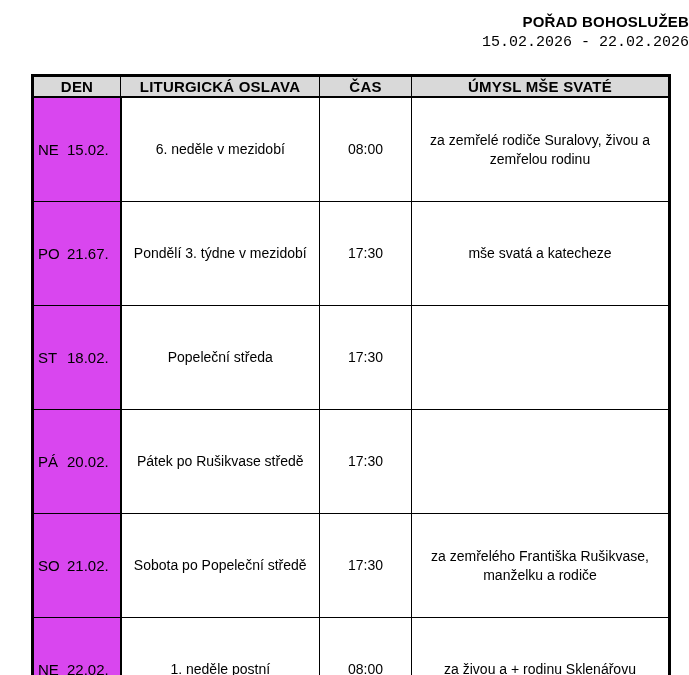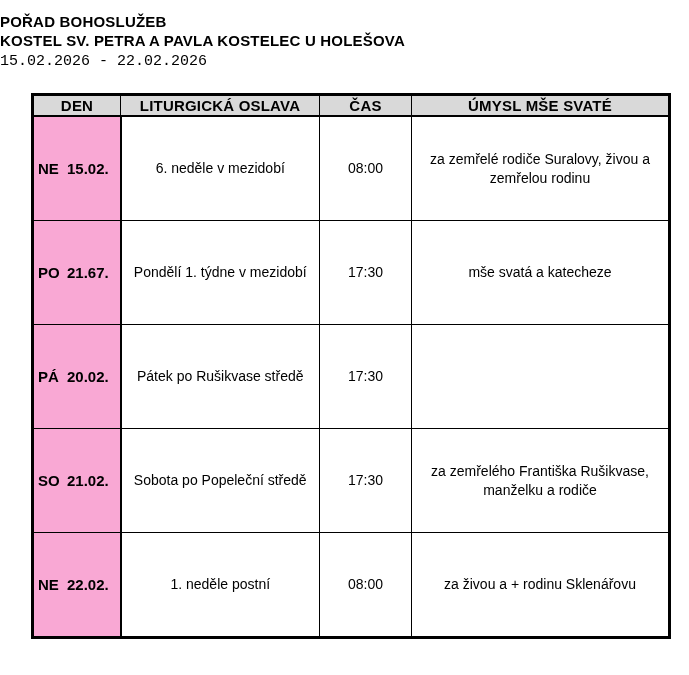--- a/index.html
+++ b/index.html
@@ -11,21 +11,21 @@
     position: relative;
     width: 689px;
     height: 675px;
     background: #ffffff;
     color: #000000;
     font-family: "Liberation Sans", "DejaVu Sans", sans-serif;
     overflow: hidden;
   }
   .doc-header {
     padding-top: 12px;
-    text-align: left;
+    text-align: right;
   }
   .title-line {
     font-size: 15px;
     font-weight: bold;
     line-height: 19px;
     letter-spacing: 0.2px;
   }
   .date-range {
     font-size: 15px;
     font-weight: normal;
@@ -60,43 +60,42 @@
     border: 1px solid #000000;
     height: 67px;
     vertical-align: middle;
     text-align: center;
     font-size: 14px;
     line-height: 19px;
     padding: 2px;
     overflow: hidden;
   }
   td.day-cell {
-    background: #f9a8d4;
+    background: #d946ef;
     border-right: 2px solid #000000;
-    font-weight: bold;
+    font-weight: normal;
     font-size: 15px;
     text-align: left;
     padding: 2px 2px 2px 4px;
     white-space: nowrap;
   }
   .day-abbr {
     display: inline-block;
     width: 29px;
   }
   td.celebration-cell { padding: 18px 8px; }
   td.intention-cell   { padding: 2px 3px; }
 </style>
 </head>
 <body>
 
 <div class="page">
 
   <div class="doc-header">
     <div class="title-line">POŘAD BOHOSLUŽEB</div>
-    <div class="title-line">KOSTEL SV. PETRA A PAVLA KOSTELEC U HOLEŠOVA</div>
     <div class="date-range">15.02.2026 - 22.02.2026</div>
   </div>
 
   <table class="schedule">
     <colgroup>
       <col class="c-den">
         <col class="c-osl">
         <col class="c-cas">
         <col class="c-umy">
     </colgroup>
@@ -110,23 +109,29 @@
     </thead>
     <tbody>
       <tr>
         <td class="day-cell"><span class="day-abbr">NE</span><span>15.02.</span></td>
         <td class="celebration-cell">6. neděle v mezidobí</td>
         <td class="time-cell">08:00</td>
         <td class="intention-cell">za zemřelé rodiče Suralovy, živou a zemřelou rodinu</td>
       </tr>
       <tr>
         <td class="day-cell"><span class="day-abbr">PO</span><span>21.67.</span></td>
-        <td class="celebration-cell">Pondělí 1. týdne v mezidobí</td>
+        <td class="celebration-cell">Pondělí 3. týdne v mezidobí</td>
         <td class="time-cell">17:30</td>
         <td class="intention-cell">mše svatá a katecheze</td>
+      </tr>
+      <tr>
+        <td class="day-cell"><span class="day-abbr">ST</span><span>18.02.</span></td>
+        <td class="celebration-cell">Popeleční středa</td>
+        <td class="time-cell">17:30</td>
+        <td class="intention-cell"></td>
       </tr>
       <tr>
         <td class="day-cell"><span class="day-abbr">PÁ</span><span>20.02.</span></td>
         <td class="celebration-cell">Pátek po Rušikvase středě</td>
         <td class="time-cell">17:30</td>
         <td class="intention-cell"></td>
       </tr>
       <tr>
         <td class="day-cell"><span class="day-abbr">SO</span><span>21.02.</span></td>
         <td class="celebration-cell">Sobota po Popeleční středě</td>

